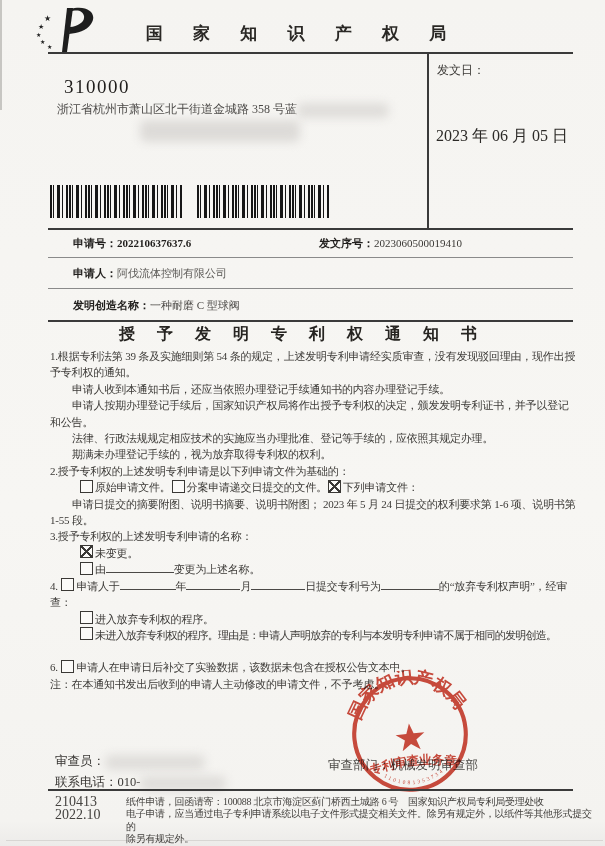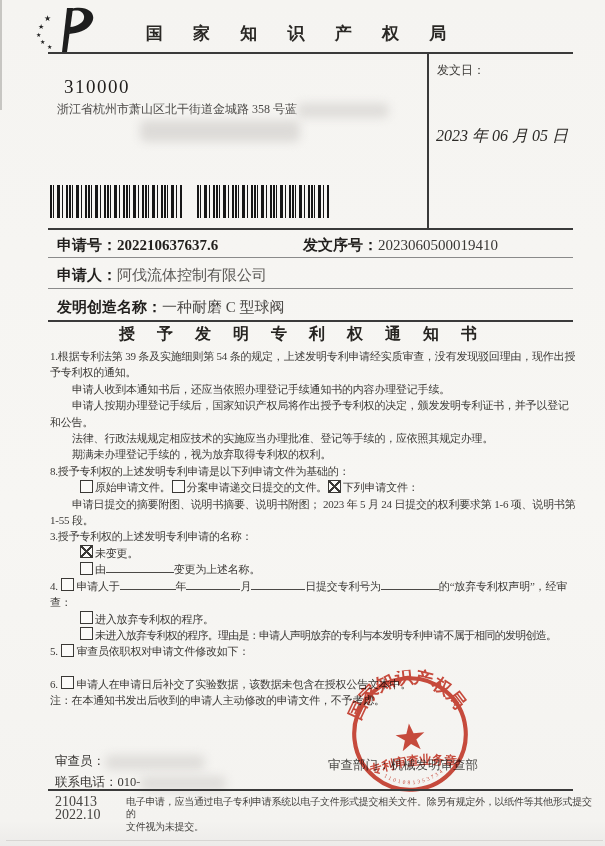--- a/index.html
+++ b/index.html
@@ -13,26 +13,26 @@
   .hrule.thin{background:#8a8a8a;}
   .vrule{position:absolute;background:#3a3a3a;width:2px;}
   .agency-title{position:absolute;top:22px;left:0;right:0;text-align:center;
     font-size:17px;font-weight:bold;letter-spacing:13px;color:#2a2825;}
   .postal{position:absolute;top:76px;left:64px;font-size:19px;font-weight:normal;letter-spacing:1.5px;color:#1f1d1b;}
   .address{position:absolute;top:101px;left:57px;font-size:12px;color:#4a4846;white-space:nowrap;}
   .blur{position:absolute;background:#dddbd8;filter:blur(5px);border-radius:6px;}
   .blur-inline{display:inline-block;background:#dfdddA;filter:blur(5px);border-radius:6px;vertical-align:middle;}
   .dispatch-label{position:absolute;top:62px;left:437px;font-size:12px;color:#3b3936;}
   .dispatch-date{position:absolute;top:126px;left:429px;width:146px;text-align:center;
-    font-size:16px;color:#2c2a27;white-space:nowrap;font-style:italic;}
+    font-size:16px;color:#2c2a27;white-space:nowrap;}
   .barcode{position:absolute;top:185px;height:33px;
     background:repeating-linear-gradient(90deg,#161616 0 2px,transparent 2px 3px,#161616 3px 4px,
     transparent 4px 7px,#161616 7px 10px,transparent 10px 12px,#161616 12px 13px,
     transparent 13px 16px,#161616 16px 18px,transparent 18px 19px);}
-  .frow{position:absolute;left:57px;font-size:15px;color:#3a3835;white-space:nowrap;}
+  .frow{position:absolute;left:73px;font-size:11px;color:#3a3835;white-space:nowrap;}
   .frow b{color:#211f1d;}
   .notice-title{position:absolute;top:324px;left:0;right:0;text-align:center;
     font-size:16px;font-weight:bold;letter-spacing:9px;color:#262421;}
   .body-text{position:absolute;top:348px;left:50px;width:528px;
     font-size:11px;line-height:16.4px;color:#3c3a37;letter-spacing:-0.2px;}
   .bline{margin:0;}
   .bline.ind{text-indent:2em;}
   .bline.pad{padding-left:29px;}
   .bline.tight{letter-spacing:-0.75px;}
   .bline.gap{margin-top:16px;}
@@ -98,30 +98,29 @@
   </div>
   <div class="hrule" style="left:48px;top:320px;width:525px;height:2px;"></div>
 
   <div class="notice-title">授 予 发 明 专 利 权 通 知 书</div>
   <div class="body-text" id="notice-body">
       <div class="bline">1.根据专利法第 39 条及实施细则第 54 条的规定，上述发明专利申请经实质审查，没有发现驳回理由，现作出授予专利权的通知。</div>
       <div class="bline ind">申请人收到本通知书后，还应当依照办理登记手续通知书的内容办理登记手续。</div>
       <div class="bline ind">申请人按期办理登记手续后，国家知识产权局将作出授予专利权的决定，颁发发明专利证书，并予以登记和公告。</div>
       <div class="bline ind">法律、行政法规规定相应技术的实施应当办理批准、登记等手续的，应依照其规定办理。</div>
       <div class="bline ind">期满未办理登记手续的，视为放弃取得专利权的权利。</div>
-      <div class="bline">8.授予专利权的上述发明专利申请是以下列申请文件为基础的：</div>
+      <div class="bline">2.授予专利权的上述发明专利申请是以下列申请文件为基础的：</div>
       <div class="bline pad"><span class="cb"></span>原始申请文件。<span class="cb"></span>分案申请递交日提交的文件。<span class="cb checked"></span>下列申请文件：</div>
       <div class="bline ind">申请日提交的摘要附图、说明书摘要、说明书附图； 2023 年 5 月 24 日提交的权利要求第 1-6 项、说明书第 1-55 段。</div>
       <div class="bline">3.授予专利权的上述发明专利申请的名称：</div>
       <div class="bline pad"><span class="cb checked"></span>未变更。</div>
       <div class="bline pad"><span class="cb"></span>由<span class="blank" style="width: 68px;"></span>变更为上述名称。</div>
       <div class="bline">4. <span class="cb"></span>申请人于<span class="blank" style="width: 56px;"></span>年<span class="blank" style="width: 54px;"></span>月<span class="blank" style="width: 54px;"></span>日提交专利号为<span class="blank" style="width: 58px;"></span>的“放弃专利权声明”，经审查：</div>
       <div class="bline pad"><span class="cb"></span>进入放弃专利权的程序。</div>
       <div class="bline pad tight"><span class="cb"></span>未进入放弃专利权的程序。理由是：申请人声明放弃的专利与本发明专利申请不属于相同的发明创造。</div>
-      <div class="bline">5. <span class="cb"></span>审查员依职权对申请文件修改如下：</div>
       <div class="bline gap">6. <span class="cb"></span>申请人在申请日后补交了实验数据，该数据未包含在授权公告文本中。</div>
       <div class="bline">注：在本通知书发出后收到的申请人主动修改的申请文件，不予考虑。</div>
     </div>
 
   <div class="sig" style="left:55px;top:753px;"><span>审查员：</span><span class="blur-inline" style="width:100px;height:15px;"></span></div>
   <div class="sig" style="left:55px;top:774px;"><span>联系电话：</span><span>010-</span><span class="blur-inline" style="width:86px;height:15px;"></span></div>
   <div class="sig" style="left:328px;top:757px;color:#4c4a47;"><span>审查部门：</span><span>机械发明审查部</span></div>
 
   <svg class="seal" viewBox="-70 -70 140 140">
     <defs>
@@ -141,17 +140,18 @@
       <textPath href="#serialArc" startOffset="50%" text-anchor="middle" id="seal-serial-textpath">1101081353734</textPath>
     </text>
   </svg>
 
   <div class="hrule" style="left:48px;top:789px;width:525px;height:2px;"></div>
   <div class="footer-codes">
     <div>210413</div>
     <div>2022.10</div>
   </div>
   <div class="footer-text">
+    <div>纸件申请，回函请寄：100088 北京市海淀区蓟门桥西土城路 6 号　国家知识产权局专利局受理处收</div>
     <div>电子申请，应当通过电子专利申请系统以电子文件形式提交相关文件。除另有规定外，以纸件等其他形式提交的</div>
-    <div>文件视为未提交。</div>
+    <div>除另有规定外。</div>
   </div>
 
 </div>
 
 </body></html>

